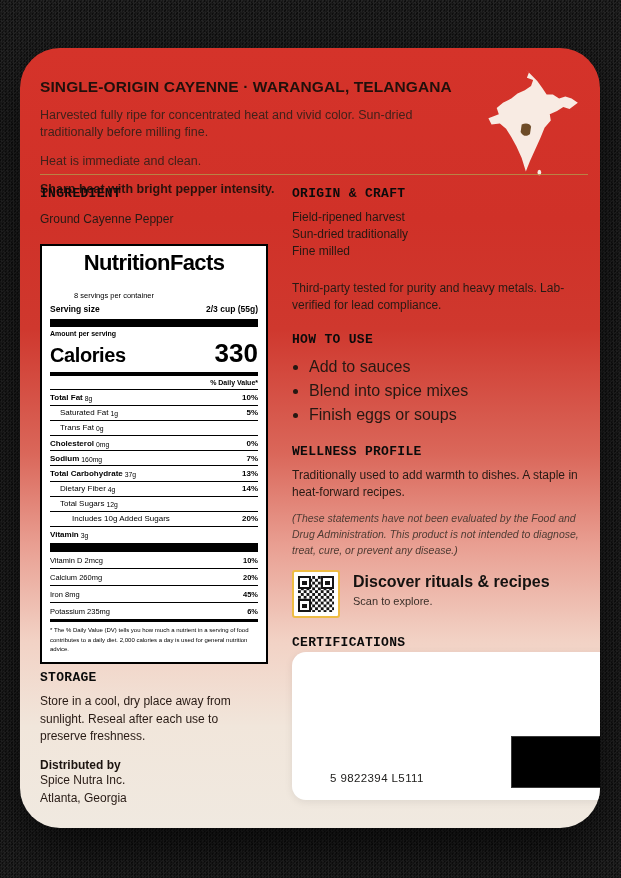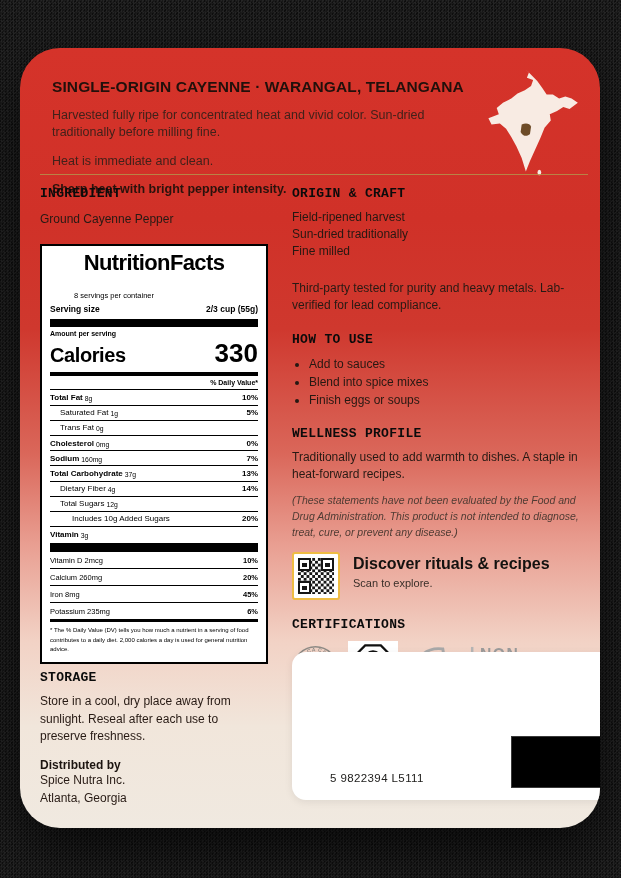--- a/index.html
+++ b/index.html
@@ -17,21 +17,21 @@
   }
   .label-card {
     position: absolute; left: 20px; top: 48px; width: 580px; height: 780px;
     border-radius: 40px; overflow: hidden;
     background: linear-gradient(180deg,
       #d5332a 0%, #d03128 22%, #cf382e 36%, #da675a 52%,
       #e9a093 64%, #f2d2c5 76%, #f1e6db 87%, #f0e9e0 100%);
     box-shadow: 0 22px 55px rgba(0,0,0,0.65);
   }
   
-  .hdr { position: absolute; left: 32px; top: 30px; width: 430px; }
+  .hdr { position: absolute; left: 20px; top: 30px; width: 430px; }
   .hdr-title { font-size: 15.5px; font-weight: 700; color: #21100b; letter-spacing: 0.1px; }
   .hdr-p { margin-top: 11px; font-size: 12.5px; line-height: 1.38; color: #42211a; width: 425px; }
   .hdr-p.bold { font-weight: 700; color: #2a120c; }
   .map-wrap { position: absolute; right: 18px; top: 18px; width: 104px; height: 112px; }
   .gold-rule { position: absolute; left: 20px; right: 12px; top: 126px; height: 1px;
     background: #b5924a; opacity: 0.85; }
   
   .cols { position: absolute; left: 20px; right: 20px; top: 132px;
     display: grid; grid-template-columns: 228px 1fr; column-gap: 24px; }
   .sec-h { font-size: 13px; font-weight: 700; color: #0b0b0b; letter-spacing: 0.3px; font-family: Liberation Mono, monospace; }
@@ -65,21 +65,21 @@
   .nf-vrow:first-of-type { border-top: none; }
   .nf-vrow .dv { margin-left: auto; font-weight: 700; }
   .nf-foot { font-size: 6px; line-height: 1.55; padding-top: 4px; }
   .mt14 { margin-top: 14px; } .mt10 { margin-top: 20px; } .mt8 { margin-top: 8px; }
   .dist-h { font-size: 12px; font-weight: 700; color: #1c1410; margin-top: 13px; }
   
   .col-right .sec-h:first-child { margin-top: 6px; }
   .oc-items { margin-top: 8px; }
   .oc-items div { font-size: 12px; line-height: 1.42; color: #261812; }
   .bullets { margin: 8px 0 0 17px; }
-  .bullets li { font-size: 12px; line-height: 1.5; color: #261812; }
+  .bullets li { font-size: 16px; line-height: 1.5; color: #261812; }
   .disclaimer { margin-top: 8px; font-size: 10.5px; font-style: italic; line-height: 1.55; color: #4f3b33; }
   .sec-gap { margin-top: 17px; }
   .qr-row { margin-top: 12px; display: flex; gap: 13px; align-items: flex-start; }
   .qr-box { width: 48px; height: 48px; background: #fff; border: 2px solid #eebc44;
     border-radius: 3px; position: relative; padding: 4px; flex: 0 0 auto; }
   .qr-noise { position: absolute; inset: 4px;
     background: repeating-conic-gradient(#151515 0% 25%, #ffffff 0% 50%);
     background-size: 5.7px 5.7px; }
   .qrf { position: absolute; width: 13px; height: 13px; border: 2.5px solid #151515; background: #fff; }
   .qrf::after { content: ""; position: absolute; inset: 2.2px; background: #151515; }

